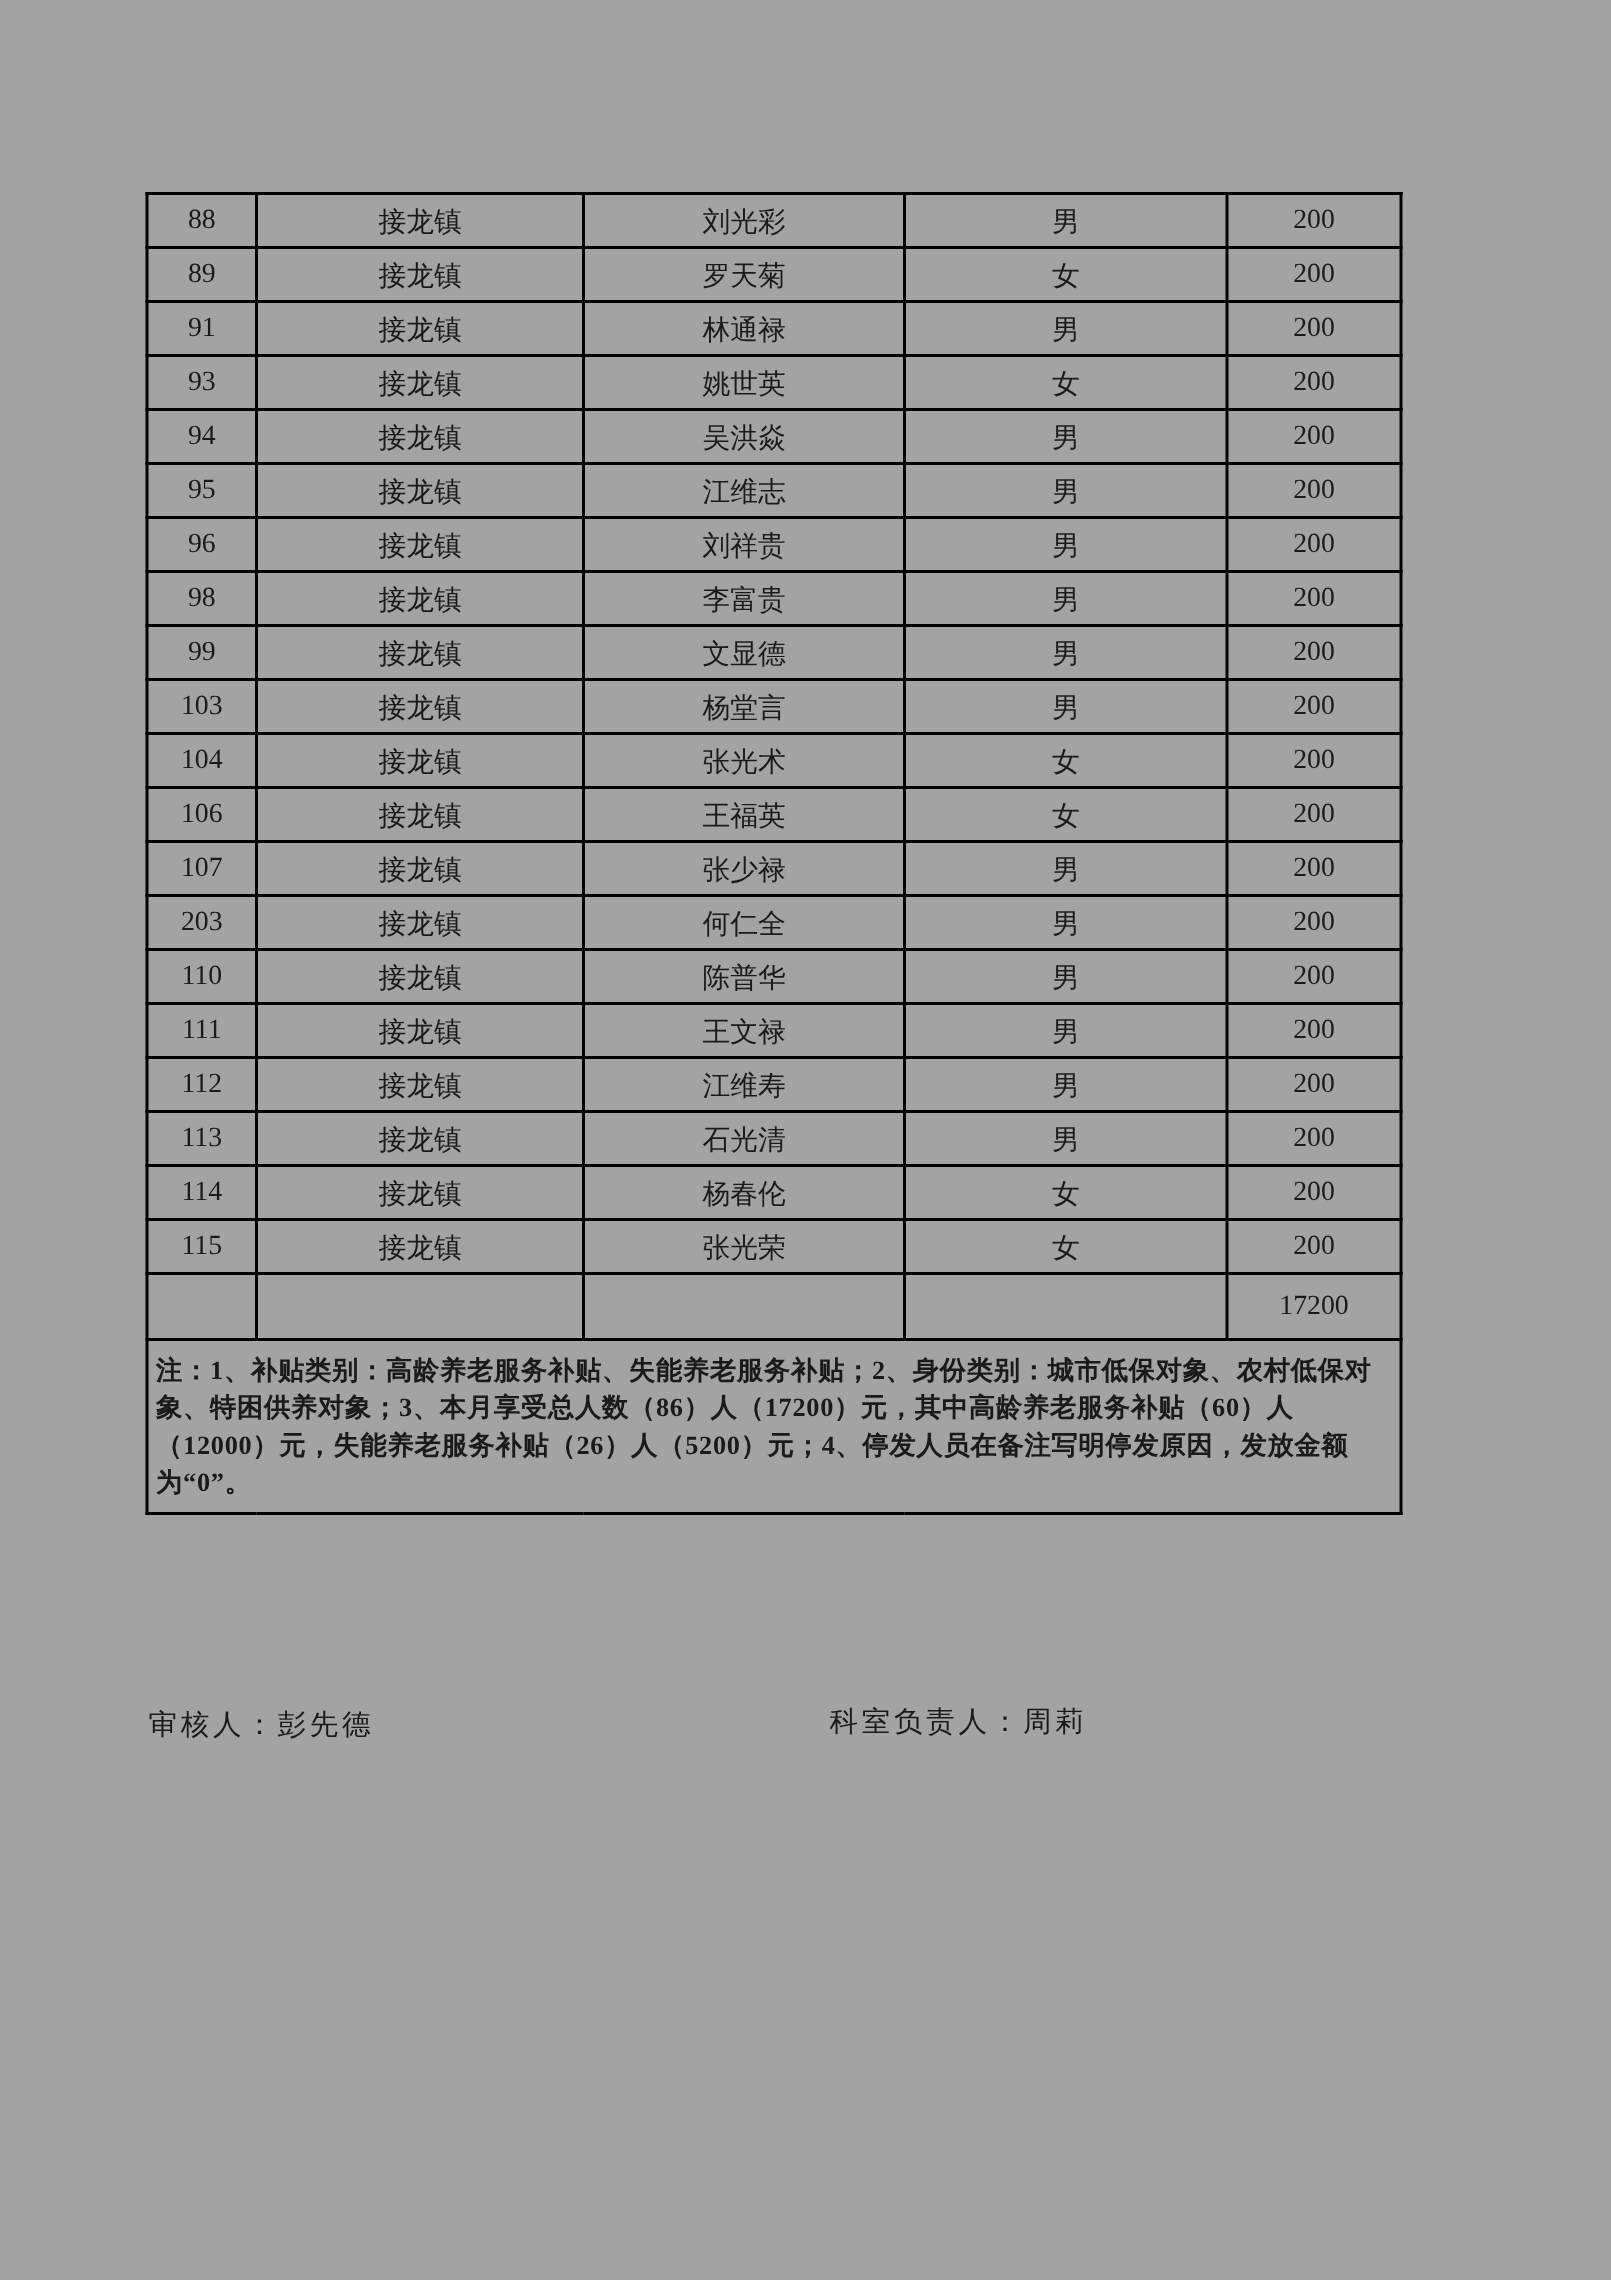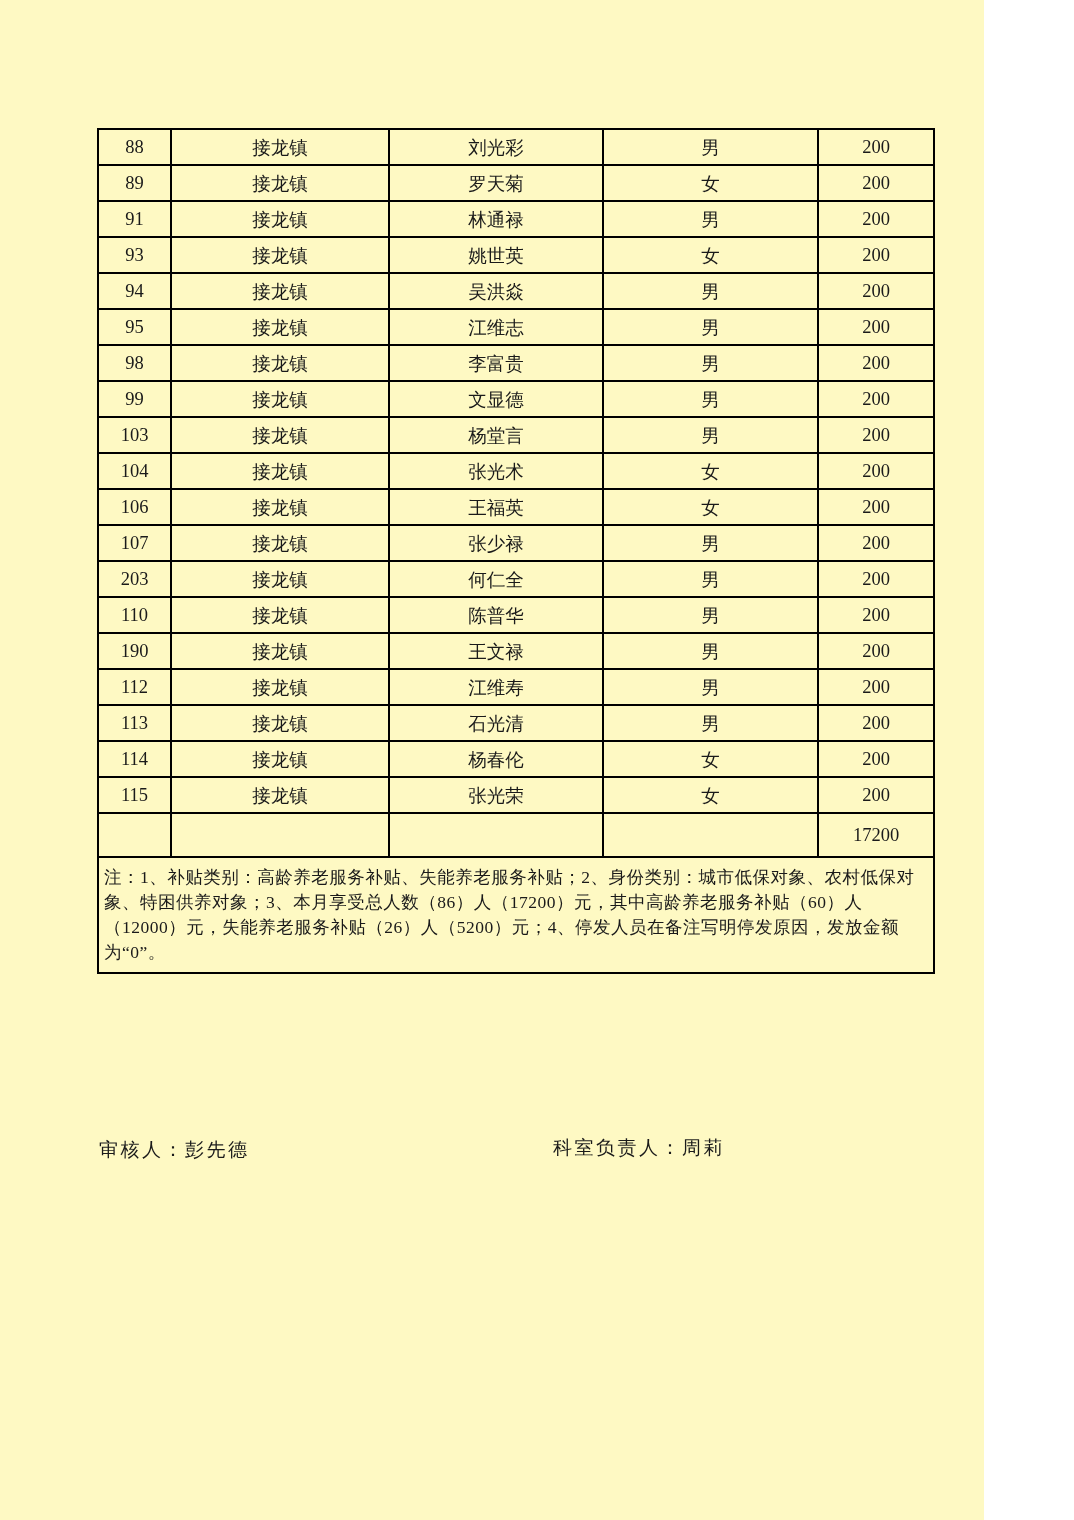--- a/index.html
+++ b/index.html
@@ -9,23 +9,23 @@
   }
   body {
     width: 1074px;
     height: 1520px;
     font-family: "Liberation Serif", "DejaVu Serif", serif;
     color: #1a1a1a;
     position: relative;
   }
   .page {
     position: relative;
-    width: 984px;
+    width: 1074px;
     height: 1520px;
-    background: #fef9c3;
+    background: #a3a3a3;
     overflow: hidden;
   }
   table.subsidy-table {
     position: absolute;
     left: 97px;
     top: 128px;
     width: 836px;
     border-collapse: collapse;
     table-layout: fixed;
   }
@@ -44,20 +44,21 @@
   }
   table.subsidy-table td.note-cell {
     height: 96px;
     text-align: left;
     vertical-align: top;
     white-space: normal;
     padding: 7px 6px 7px 5px;
     font-size: 17.5px;
     line-height: 25px;
     letter-spacing: 0.5px;
+    font-weight: bold;
   }
   .signatures {
     position: absolute;
     left: 97px;
     top: 1121px;
     width: 836px;
     height: 30px;
     font-size: 19px;
   }
   .sig-left {
@@ -125,20 +126,27 @@
           <td>200</td>
         </tr>
         <tr>
           <td>95</td>
           <td>接龙镇</td>
           <td>江维志</td>
           <td>男</td>
           <td>200</td>
         </tr>
         <tr>
+          <td>96</td>
+          <td>接龙镇</td>
+          <td>刘祥贵</td>
+          <td>男</td>
+          <td>200</td>
+        </tr>
+        <tr>
           <td>98</td>
           <td>接龙镇</td>
           <td>李富贵</td>
           <td>男</td>
           <td>200</td>
         </tr>
         <tr>
           <td>99</td>
           <td>接龙镇</td>
           <td>文显德</td>
@@ -181,21 +189,21 @@
           <td>200</td>
         </tr>
         <tr>
           <td>110</td>
           <td>接龙镇</td>
           <td>陈普华</td>
           <td>男</td>
           <td>200</td>
         </tr>
         <tr>
-          <td>190</td>
+          <td>111</td>
           <td>接龙镇</td>
           <td>王文禄</td>
           <td>男</td>
           <td>200</td>
         </tr>
         <tr>
           <td>112</td>
           <td>接龙镇</td>
           <td>江维寿</td>
           <td>男</td>

